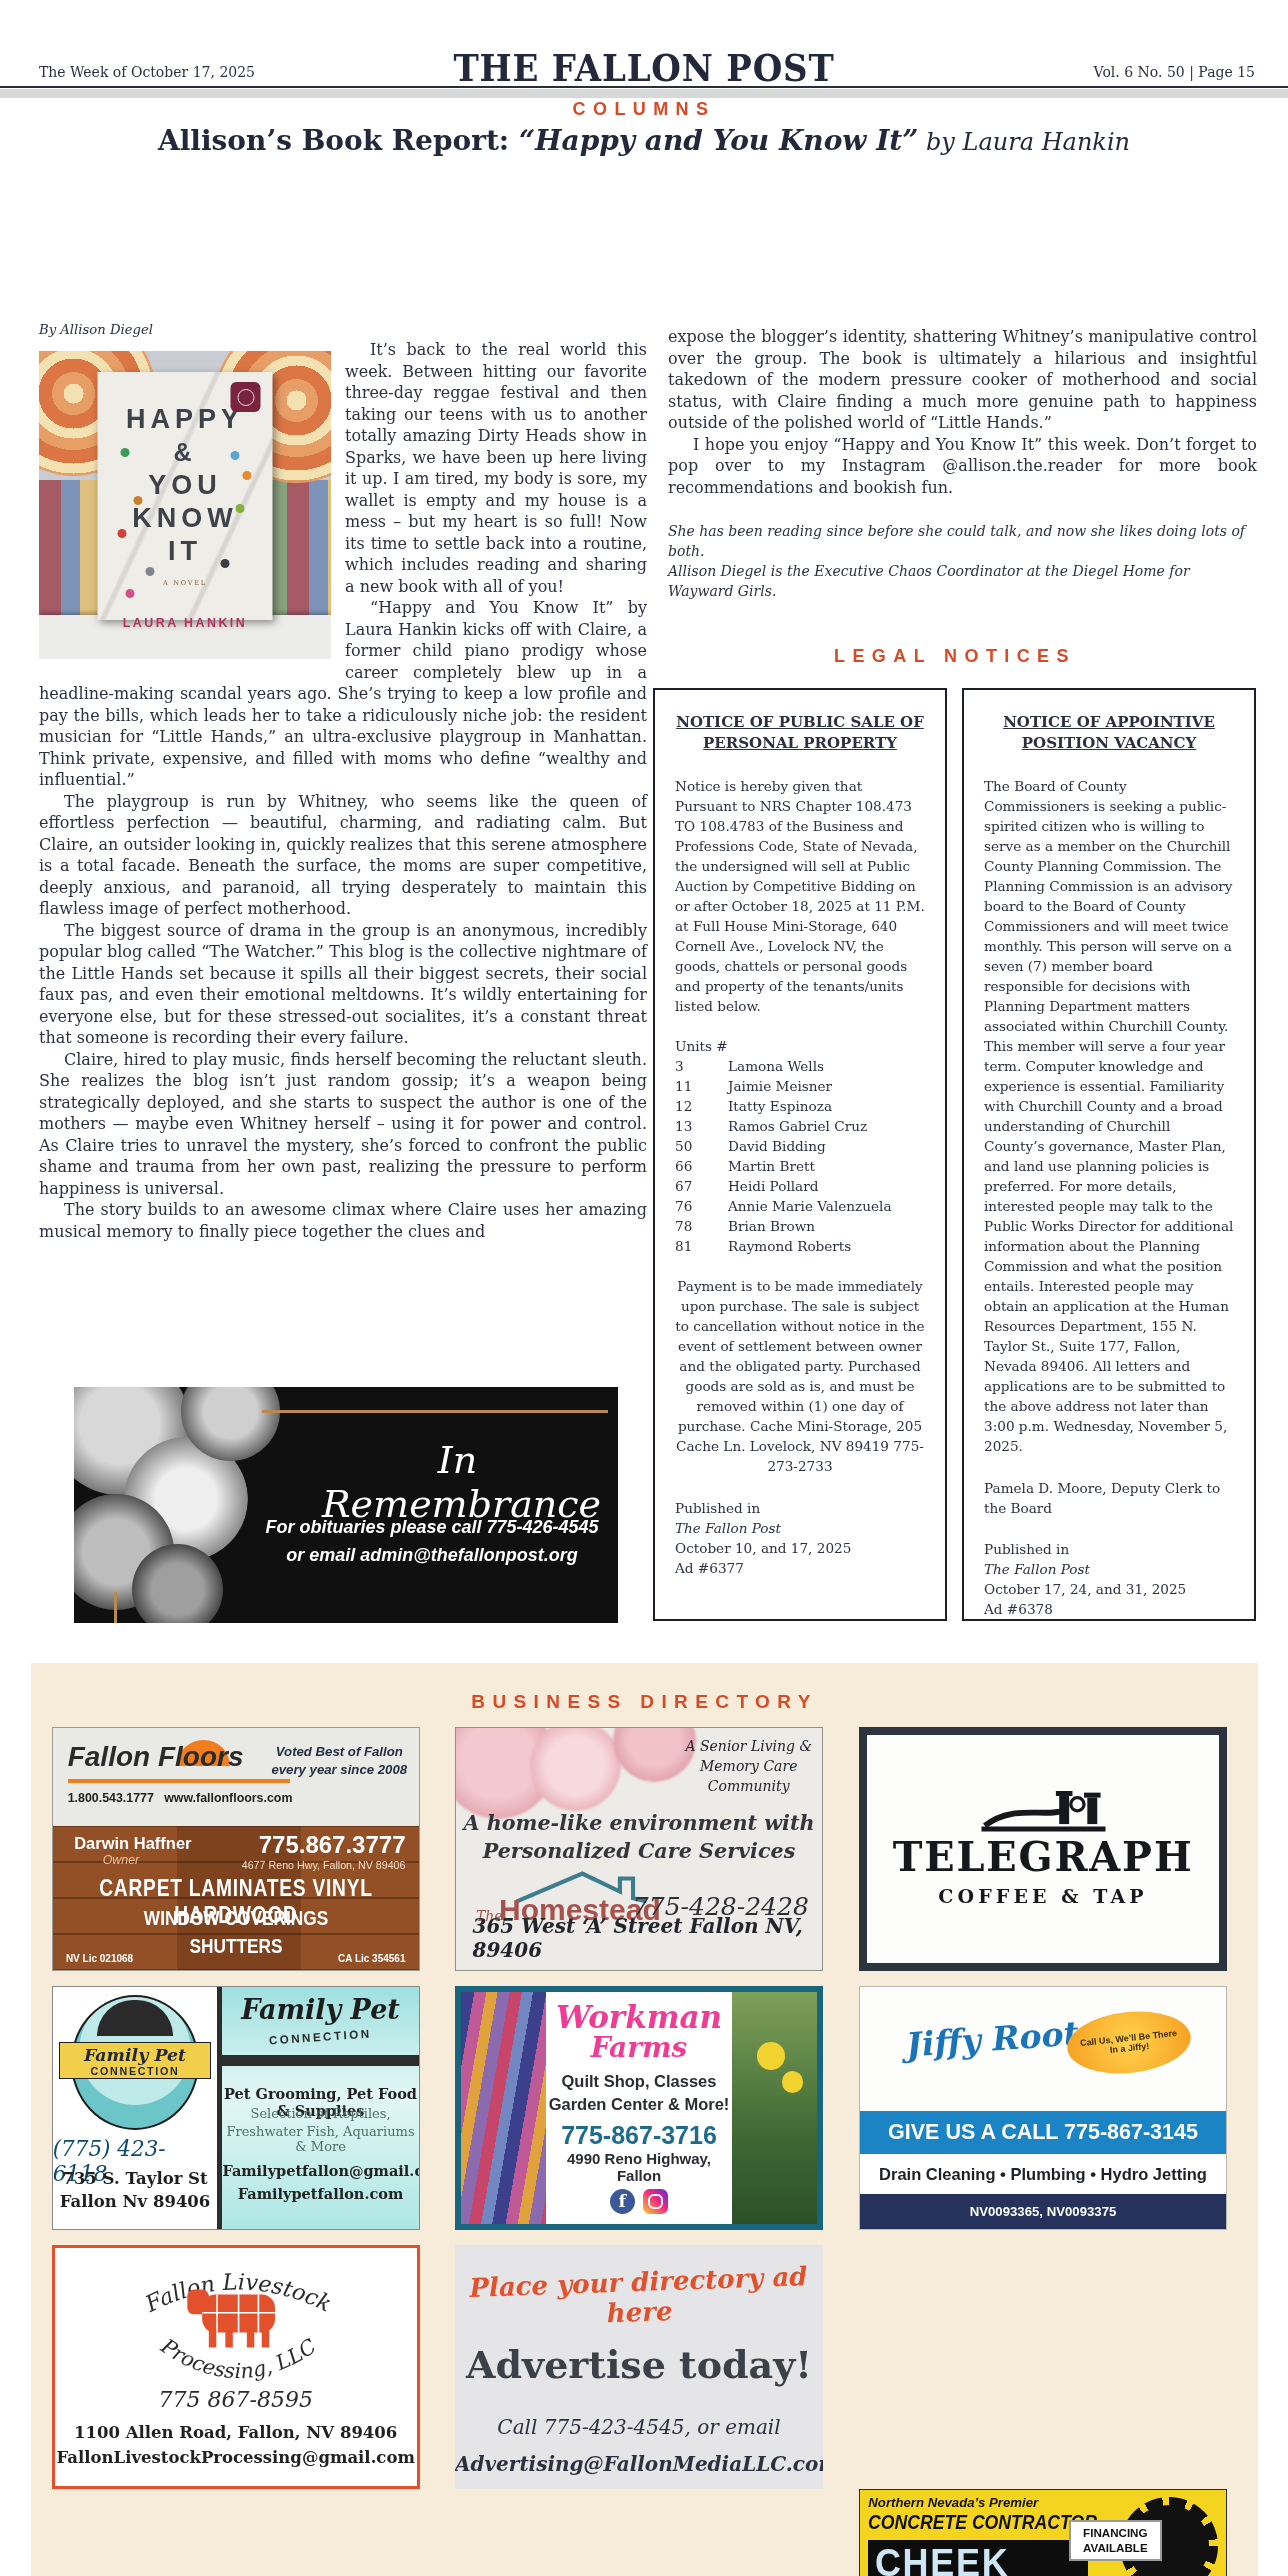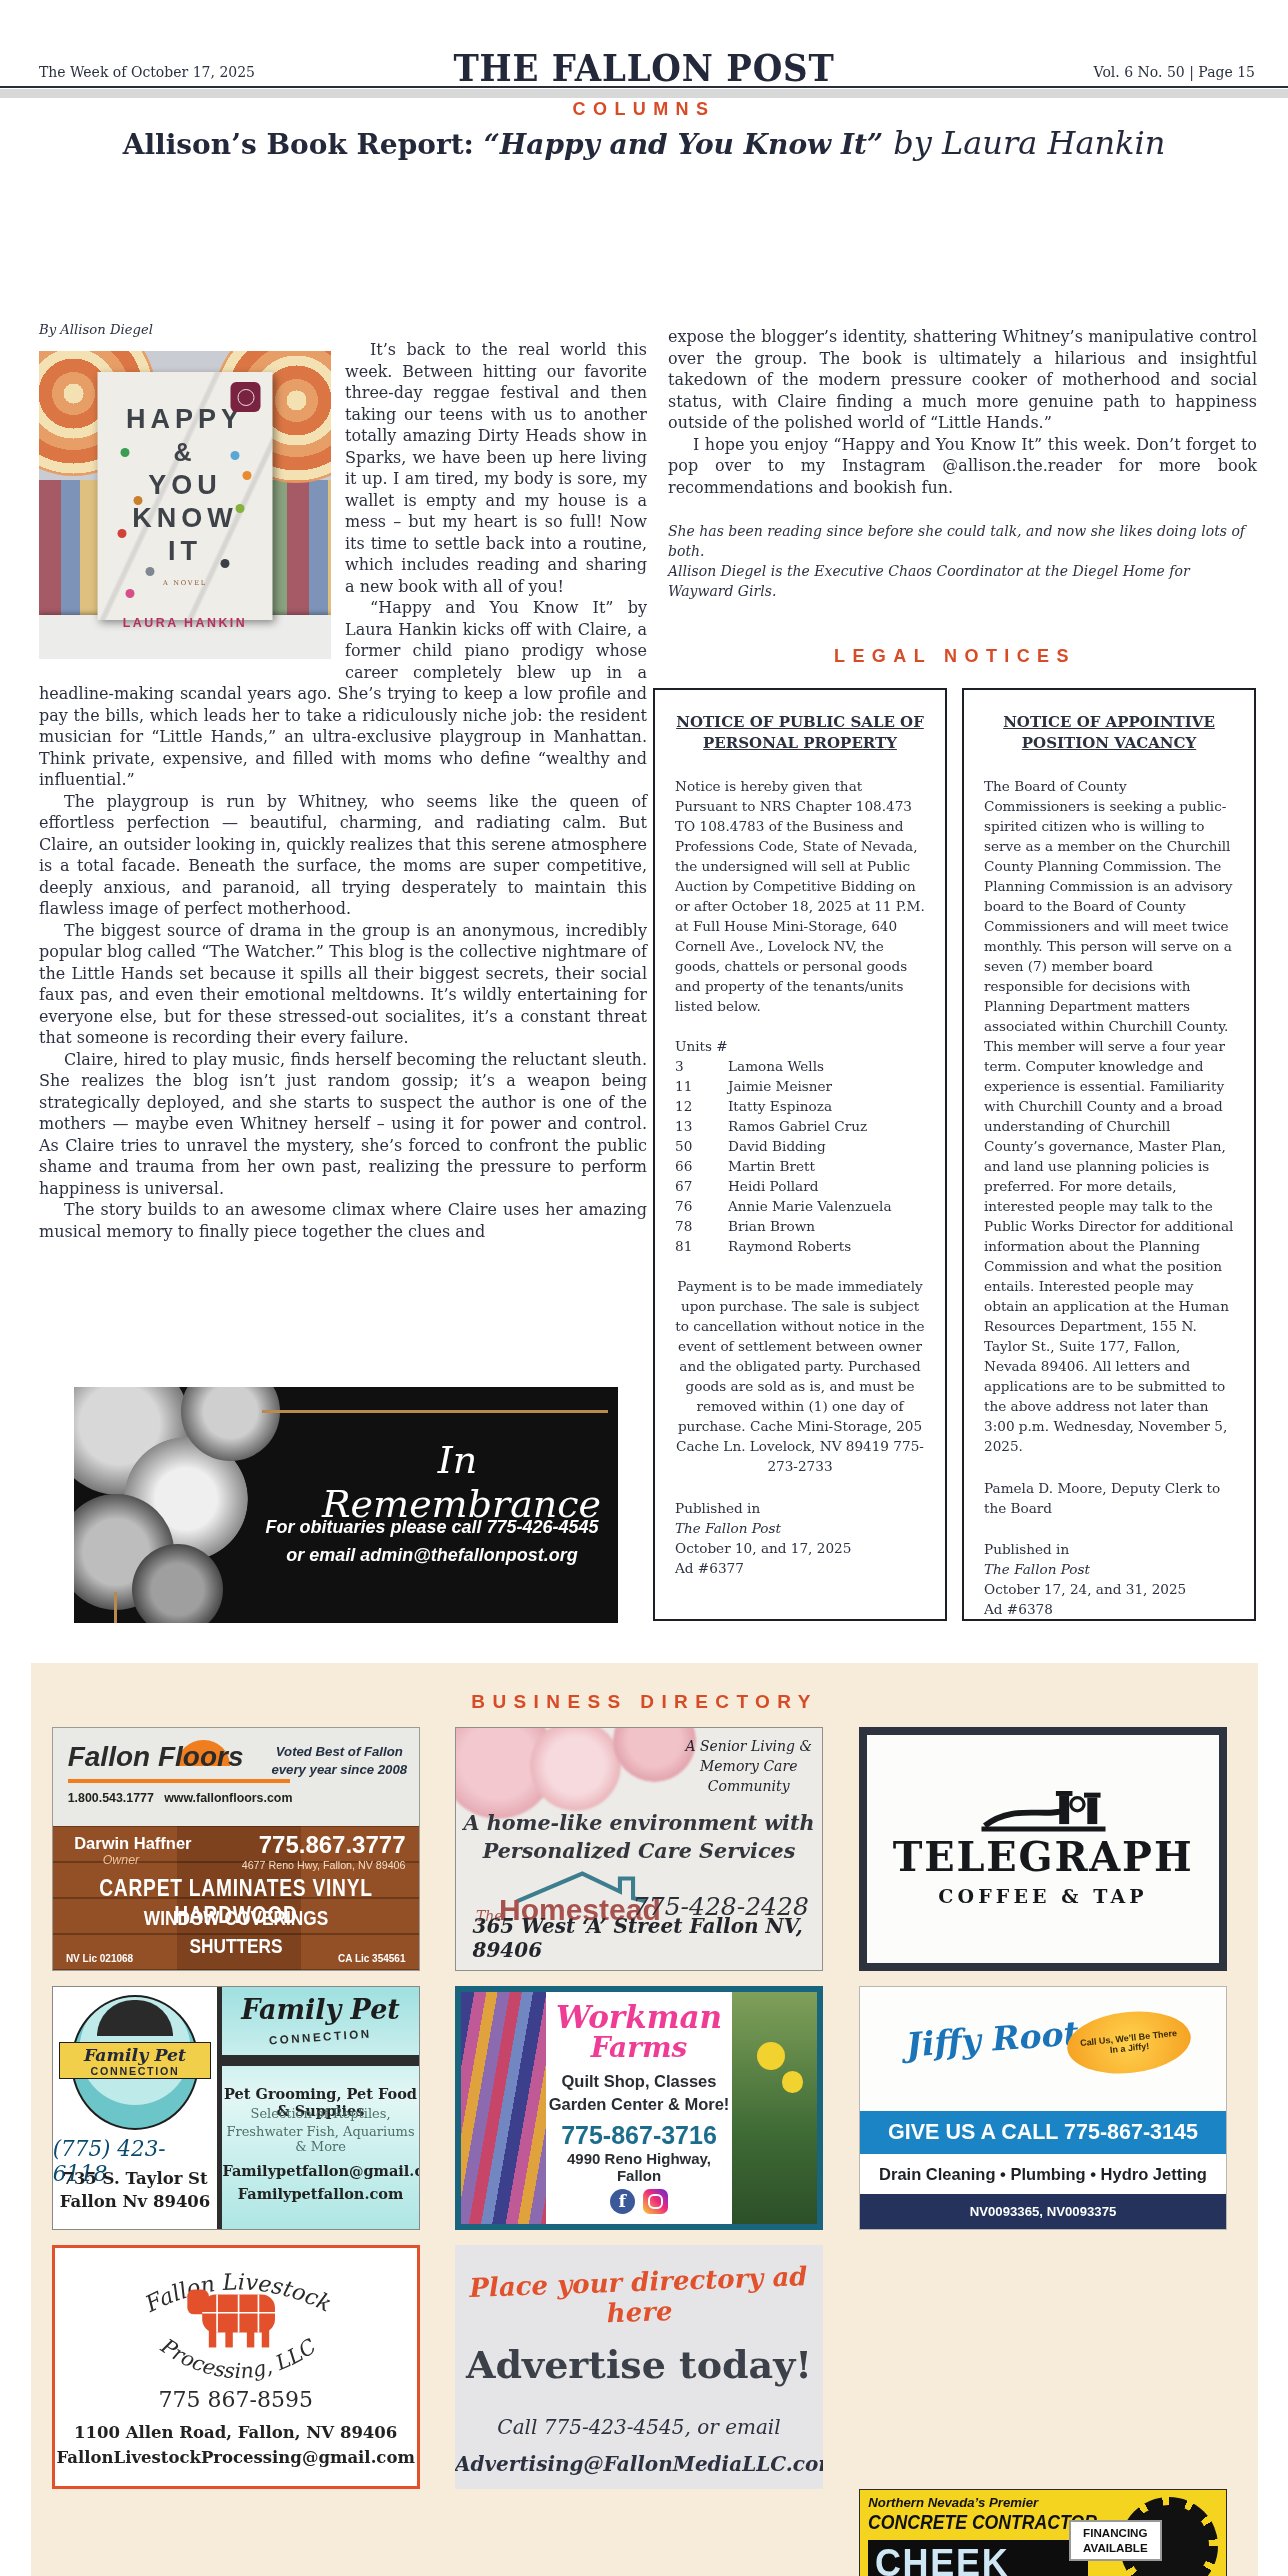--- a/index.html
+++ b/index.html
@@ -13,21 +13,21 @@
   .hdr-vol{position:absolute;right:33px;top:64px;font-size:14px;}
   .hdr-rule{position:absolute;left:0;right:0;top:86px;height:1.7px;background:#2a2e3a;}
   .hdr-band{position:absolute;left:0;right:0;top:89px;height:9px;background:#d8d8d8;}
 
   .kicker{position:absolute;left:0;right:0;text-align:center;font-family:"Liberation Sans",sans-serif;
           font-weight:bold;color:#d84b27;letter-spacing:7.4px;}
   #columns-kicker{top:99px;font-size:18px;}
   .art-title{position:absolute;left:0;right:0;top:124px;text-align:center;font-size:28px;color:#23283a;}
   .art-title .lead{font-weight:bold;}
   .art-title .quote{font-weight:bold;font-style:italic;}
-  .art-title .auth{font-style:italic;font-size:32px;font-weight:normal;}
+  .art-title .auth{font-style:italic;font-size:24px;font-weight:normal;}
   .byline{position:absolute;left:39px;top:322px;font-style:italic;font-size:13.2px;}
 
   
   .colL{position:absolute;left:39px;top:339px;width:608px;font-size:16px;line-height:21.5px;text-align:justify;}
   .colR{position:absolute;left:668px;top:326px;width:589px;font-size:16px;line-height:21.5px;text-align:justify;}
   .colL p,.colR p{margin:0;text-indent:25px;}
   .colR p.cont{text-indent:0;}
   .bio{margin-top:23px;font-style:italic;font-size:14px;line-height:20px;text-align:left;}
 
   
@@ -168,21 +168,21 @@
             transform:rotate(-6deg);padding:0 13.2px;box-sizing:border-box;}
   .jf-call{height:43px;background:#1b84c4;color:#fff;display:flex;align-items:center;justify-content:center;
            font-family:"Liberation Sans",sans-serif;font-weight:bold;font-size:21.5px;}
   .jf-svc{height:40px;background:#fff;display:flex;align-items:center;justify-content:center;
           font-family:"Liberation Sans",sans-serif;font-weight:bold;font-size:16.5px;color:#1d2126;}
   .jf-lic{flex:1;background:#25335c;color:#fff;display:flex;align-items:center;justify-content:center;
           font-family:"Liberation Sans",sans-serif;font-weight:bold;font-size:13.2px;}
 
   
   .ad-live{border:3.3px solid #e2512c;background:#fff;text-align:center;position:relative;}
-  .lv-phone{position:absolute;left:0;right:0;top:139px;font-size:22px;color:#2b2b2b;}
+  .lv-phone{position:absolute;left:0;right:0;top:139px;font-size:22px;color:#2b2b2b;font-style:italic;}
   .lv-addr{position:absolute;left:0;right:0;top:175px;font-size:16.5px;font-weight:bold;color:#222;}
   .lv-em{position:absolute;left:0;right:0;top:200px;font-size:16.5px;font-weight:bold;color:#222;}
 
   
   .ad-adv{background:#e5e5e7;text-align:center;}
   .av-script{margin-top:21.5px;font-style:italic;font-weight:bold;font-size:26px;color:#e0512c;transform:rotate(-2deg);}
   .av-big{margin-top:15px;font-size:38px;font-weight:bold;color:#3b4049;}
   .av-call{margin-top:28px;font-style:italic;font-size:20px;color:#2c3140;}
   .av-em{margin-top:13.2px;font-style:italic;font-weight:bold;font-size:20px;color:#2c3140;}
 

